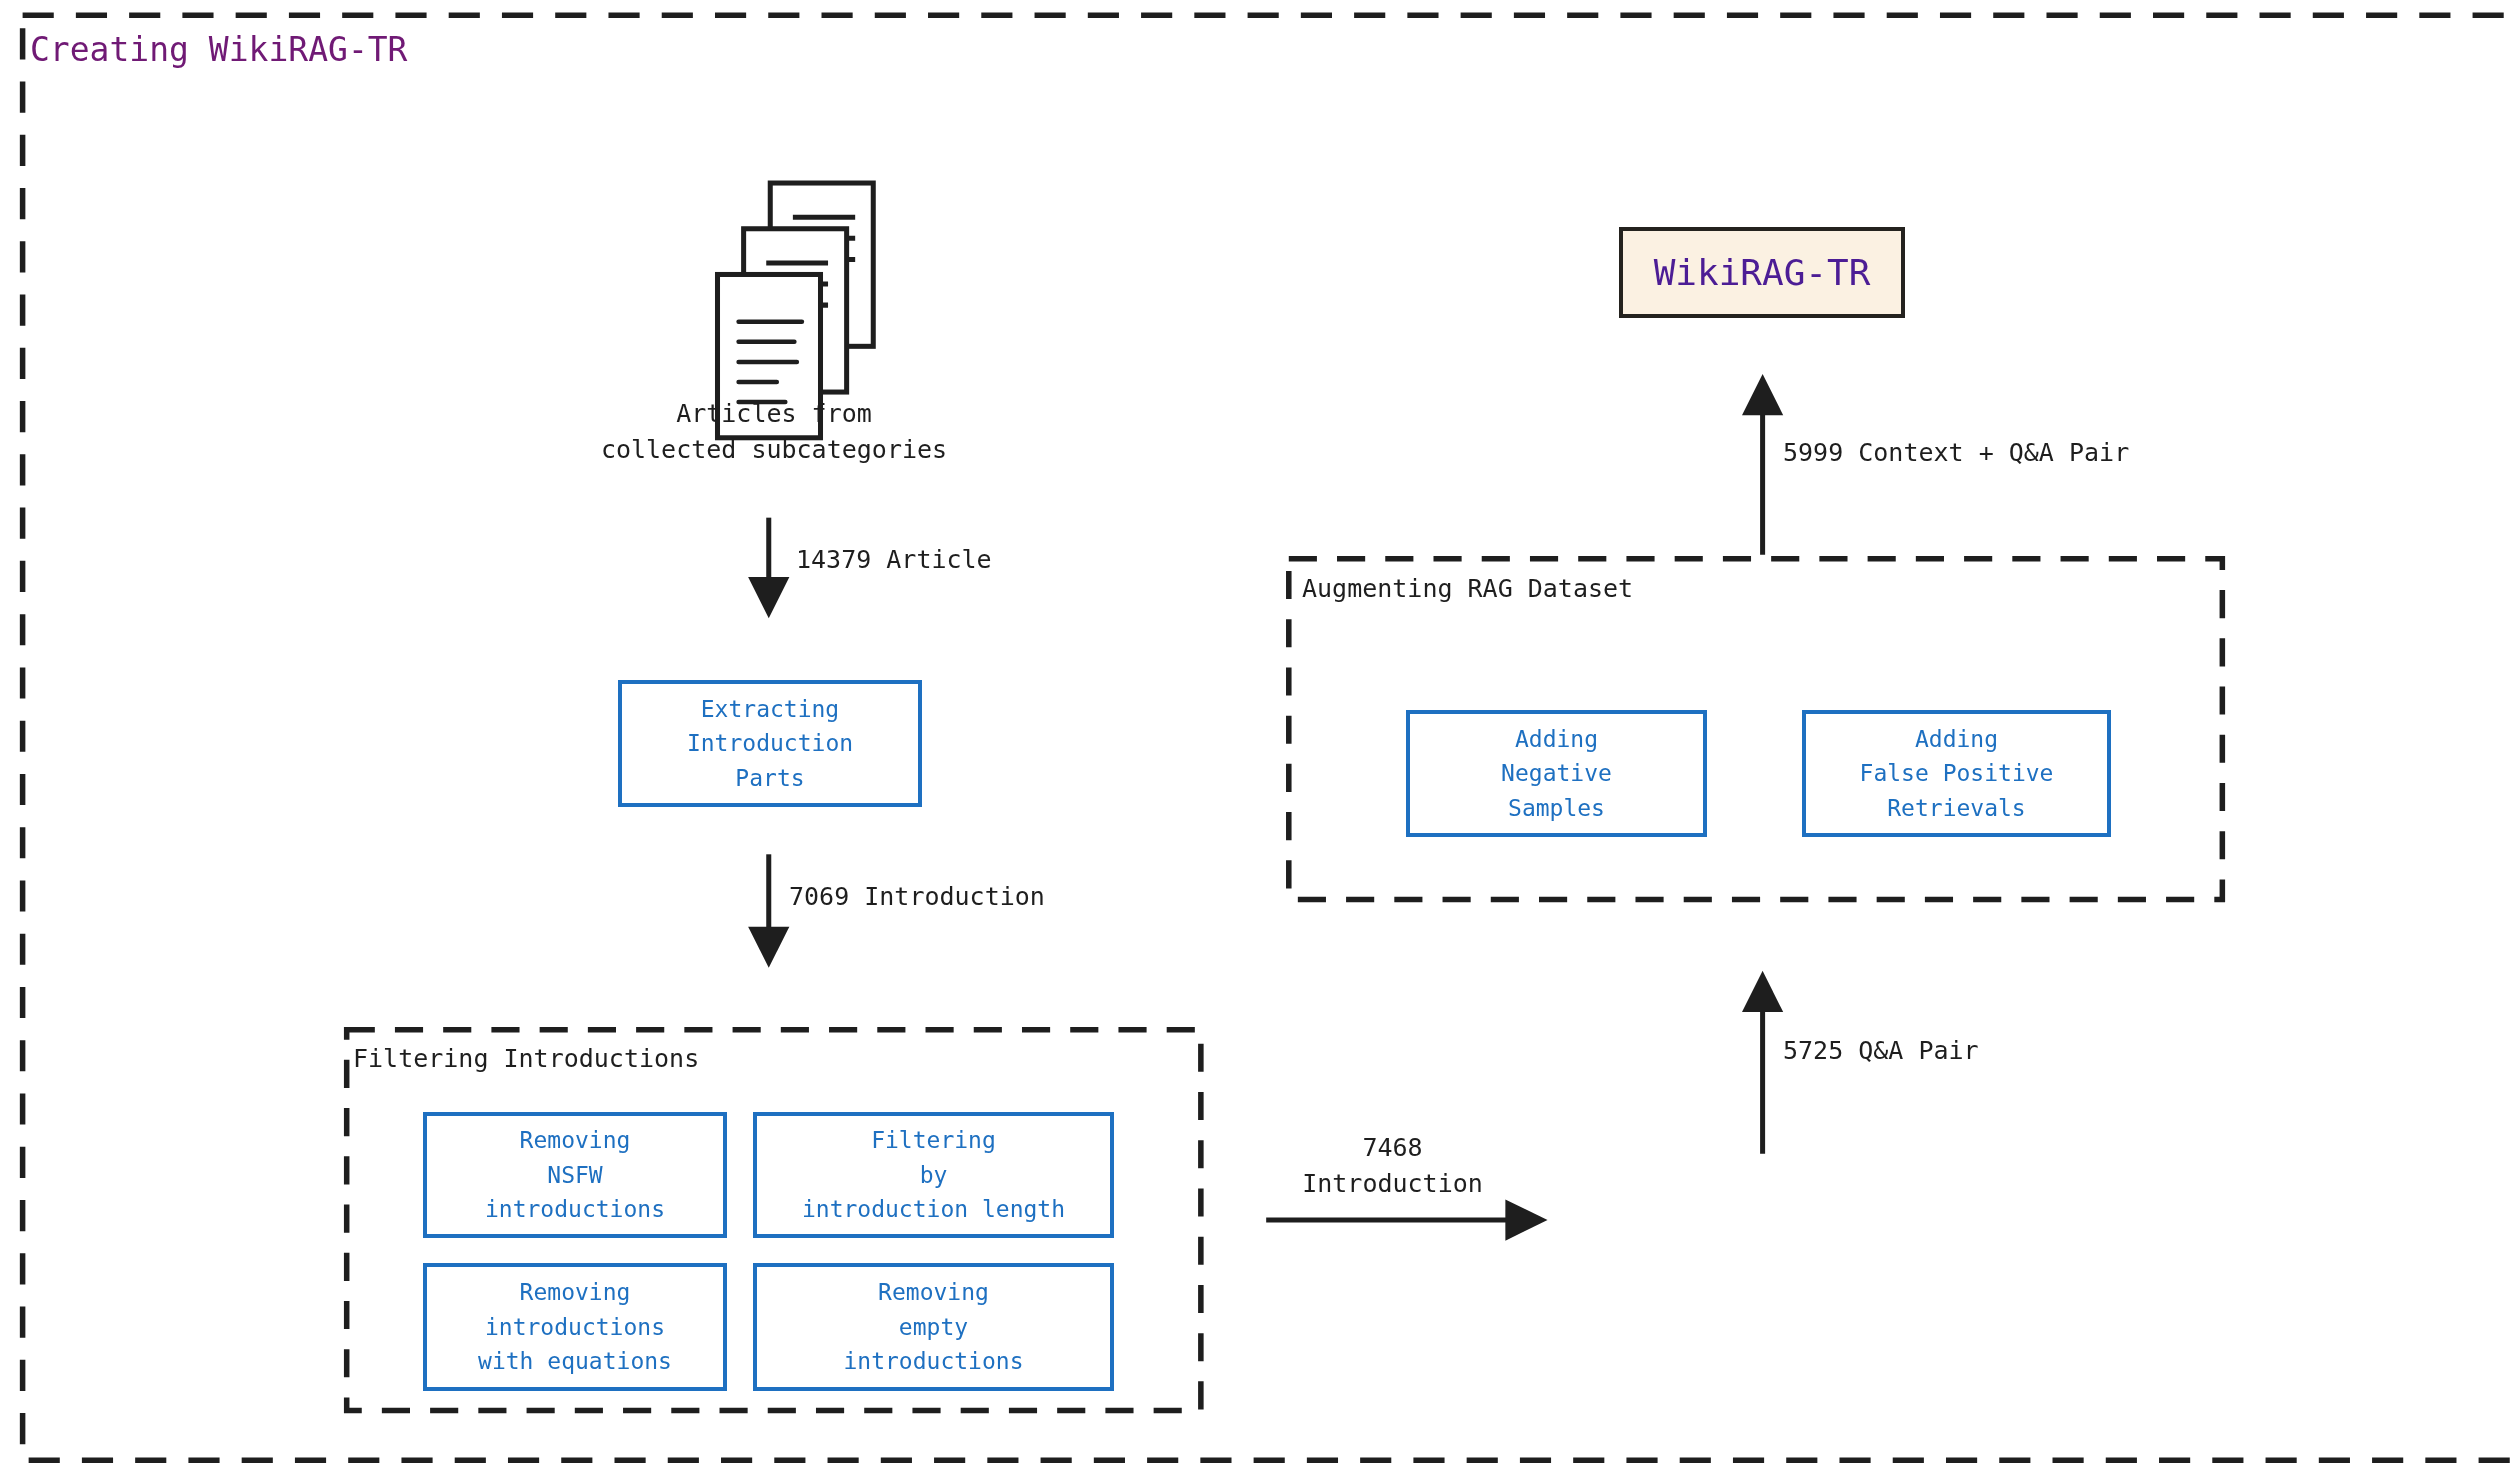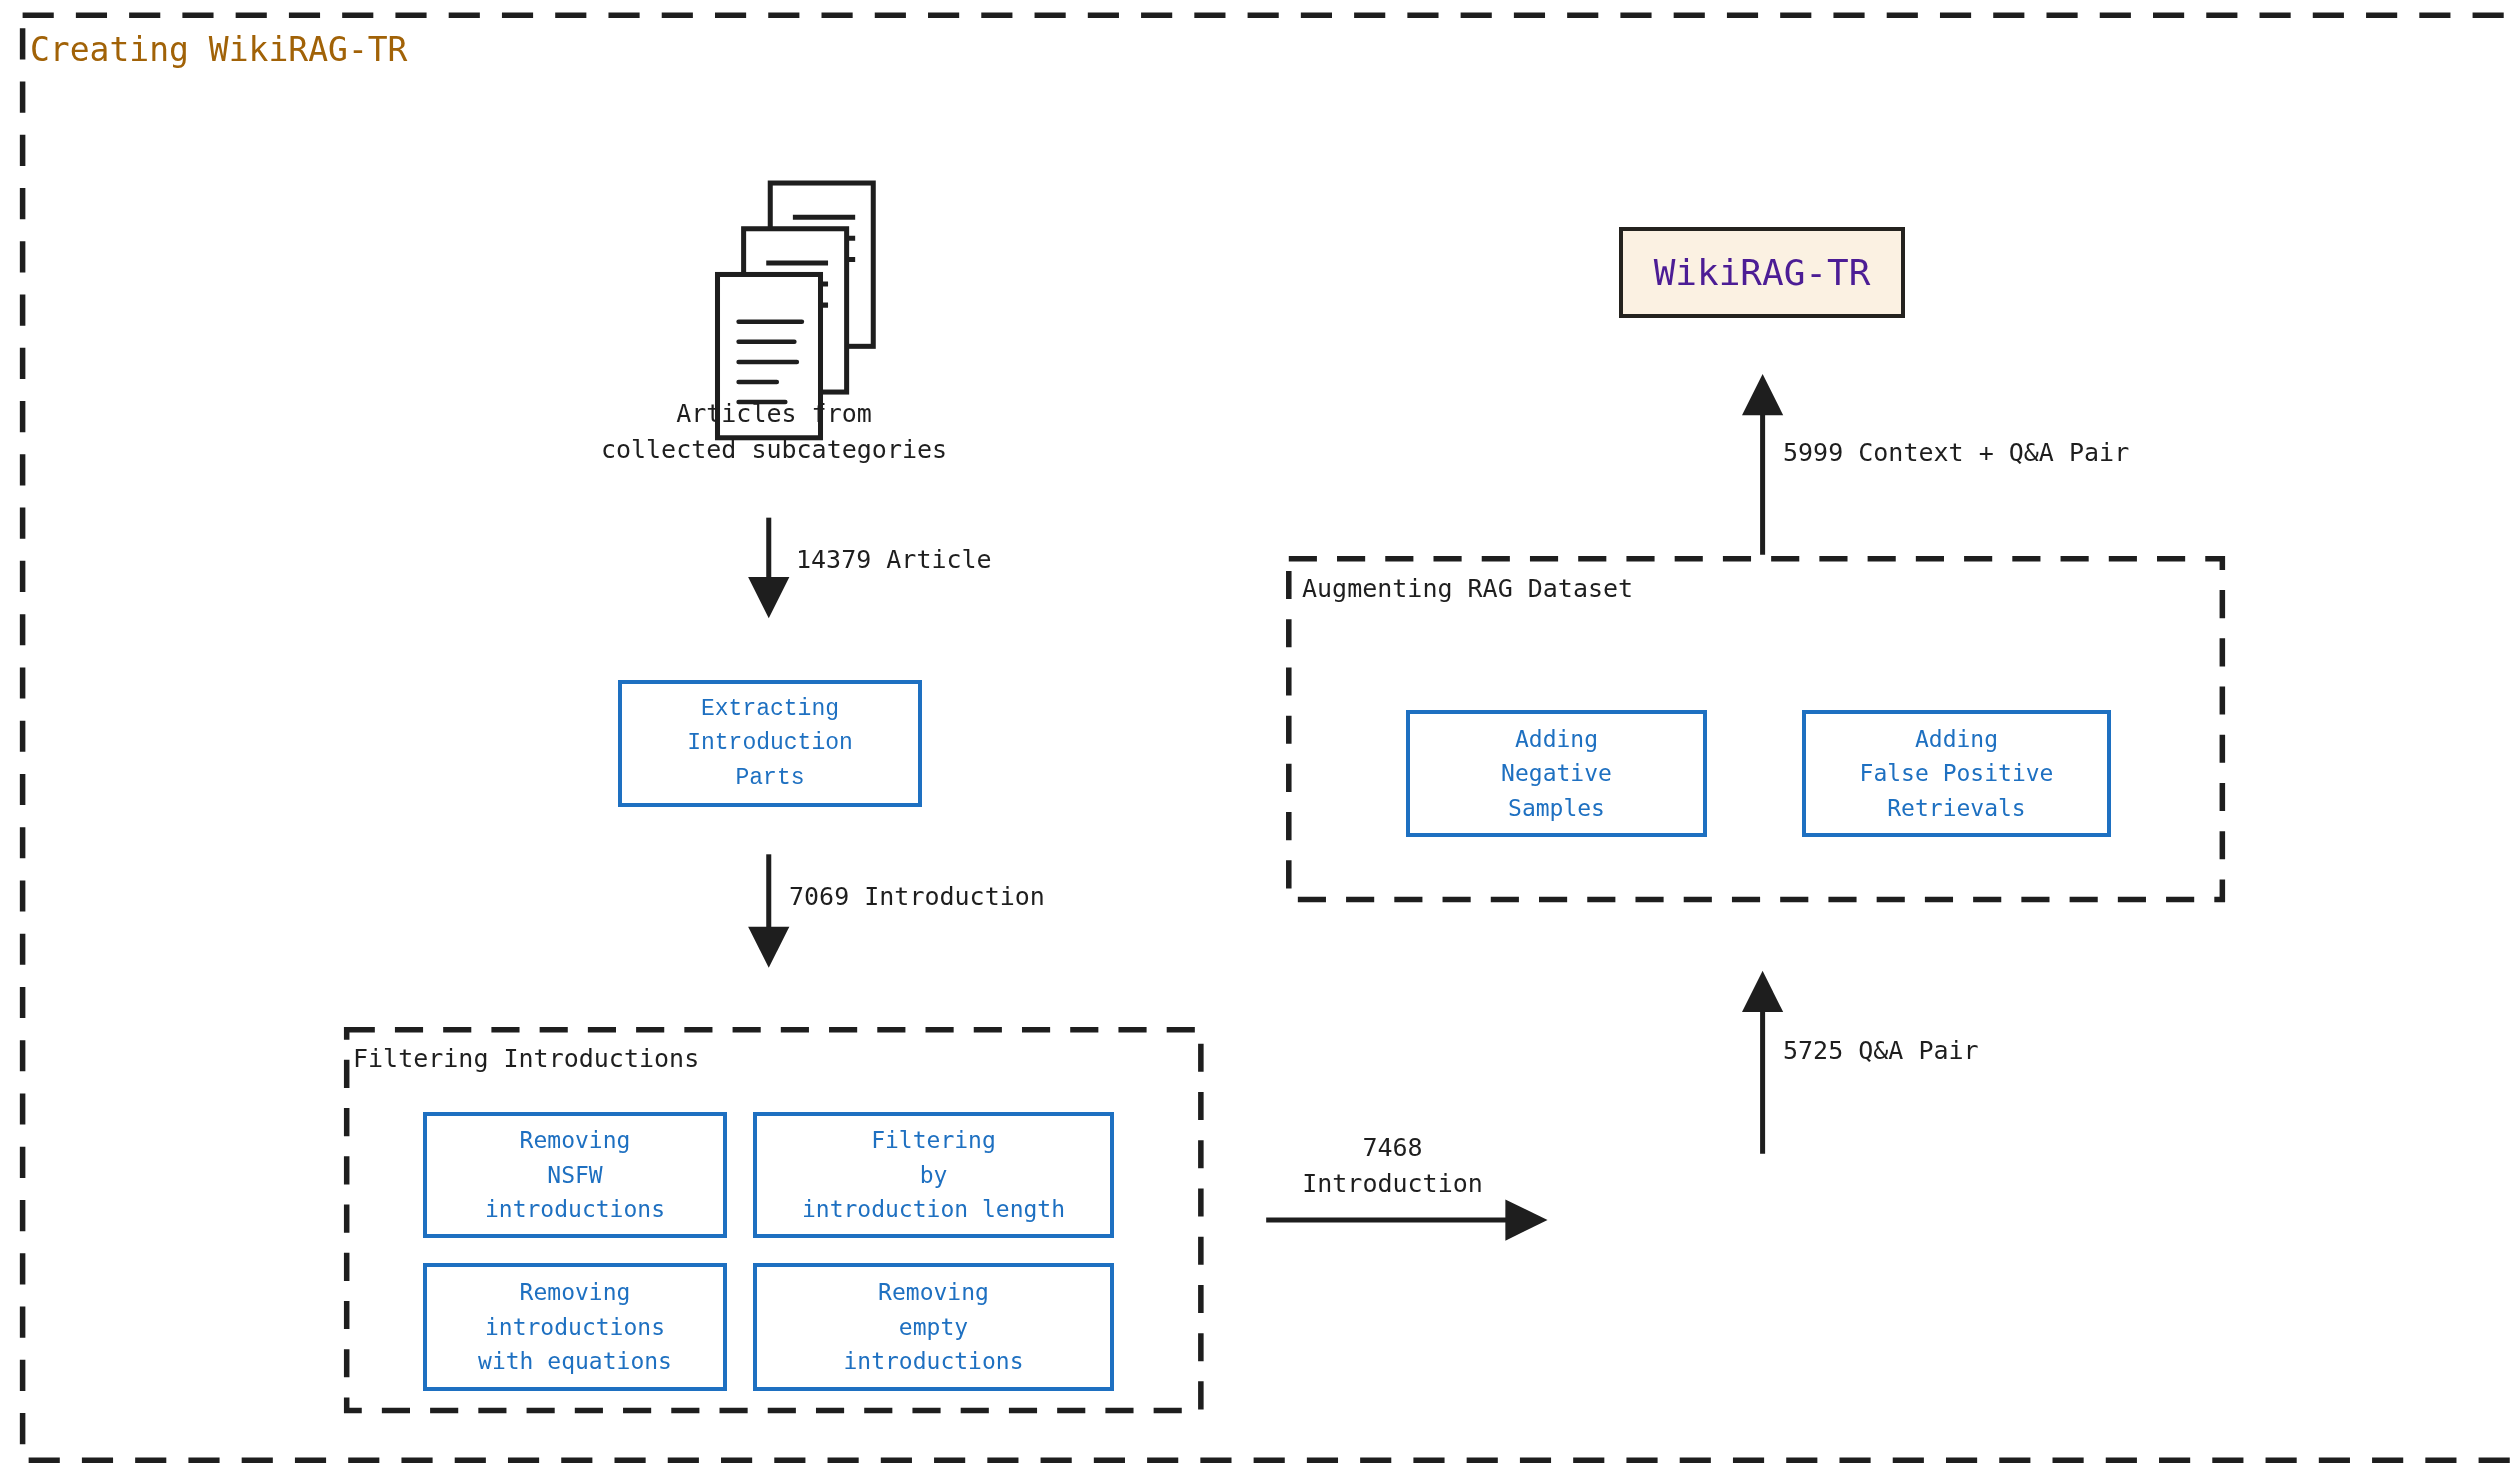--- a/index.html
+++ b/index.html
@@ -19,21 +19,21 @@
   .bluebox{
     box-sizing:border-box;
     border:4px solid #1e70c1;
     color:#1e70c1;
     background:#ffffff;
     display:flex;align-items:center;justify-content:center;
     text-align:center;
     font-size:23px;line-height:1.5;
     white-space:pre-line;
   }
-  .title{font-size:33px;color:#a16207;}
+  .title{font-size:33px;color:#701a75;}
   .caption{font-size:25px;line-height:1.45;text-align:center;}
   .llmbox{
     box-sizing:border-box;
     border:4.5px solid #1e70c1;
     background:#a9d6fa;
     color:#1e1e1e;
     display:flex;align-items:center;justify-content:center;
     text-align:center;font-size:28px;line-height:1.62;white-space:pre-line;
   }
   .resultbox{
@@ -103,21 +103,21 @@
     </g>
   </svg>
 
   <div class="abs title" style="left:30px;top:30px;">Creating WikiRAG-TR</div>
 
   <div class="abs caption ml" style="left:523px;top:396px;width:502px;">Articles from
 collected subcategories</div>
 
   <div class="abs lbl" style="left:796px;top:542px;">14379 Article</div>
 
-  <div class="abs bluebox" style="left:618px;top:680px;width:304px;height:127px;font-family:Liberation Mono, monospace;">Extracting
+  <div class="abs bluebox" style="left:618px;top:680px;width:304px;height:127px;">Extracting
 Introduction
 Parts</div>
 
   <div class="abs lbl" style="left:789px;top:879px;">7069 Introduction</div>
 
   <div class="abs grouptitle" style="left:353px;top:1044px;">Filtering Introductions</div>
 
   <div class="abs bluebox" style="left:423px;top:1112px;width:304px;height:126px;">Removing
 NSFW
 introductions</div>

